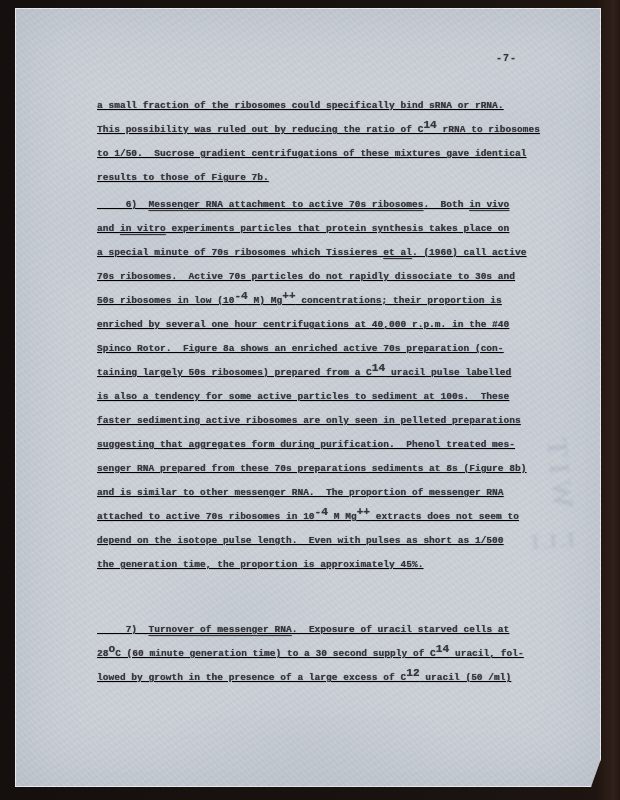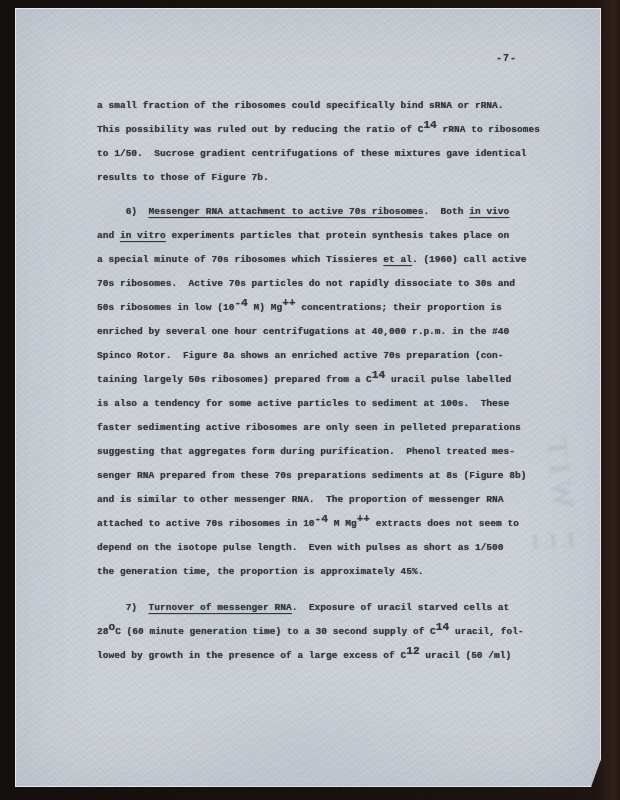--- a/index.html
+++ b/index.html
@@ -43,23 +43,24 @@
     left: 481px; top: 44px;
     font: 700 10px/14px "Liberation Mono", monospace;
     color: #34353b;
     text-shadow: 0 0 1px rgba(50,52,60,0.55);
     letter-spacing: 1px;
   }
   .doc-body {
     position: absolute;
     left: 82px; top: 86px;
     width: 460px;
+    text-decoration: underline;
   }
-  .block + .block { margin-top: 10px; }
-  .block:nth-child(3) { margin-top: 12px; }
+  .block + .block { margin-top: 3px; }
+  .block:nth-child(3) { margin-top: 41px; }
   .line {
     white-space: pre;
     font: 700 9.4px/24px "Liberation Mono", monospace;
     color: #35363c;
     text-shadow: 0 0 1px rgba(52,54,62,0.55), 0.4px 0.4px 0.6px rgba(60,62,72,0.35);
     letter-spacing: 0.1px;
   }
   .line .u {
     text-decoration: underline;
     text-decoration-thickness: 1.2px;

